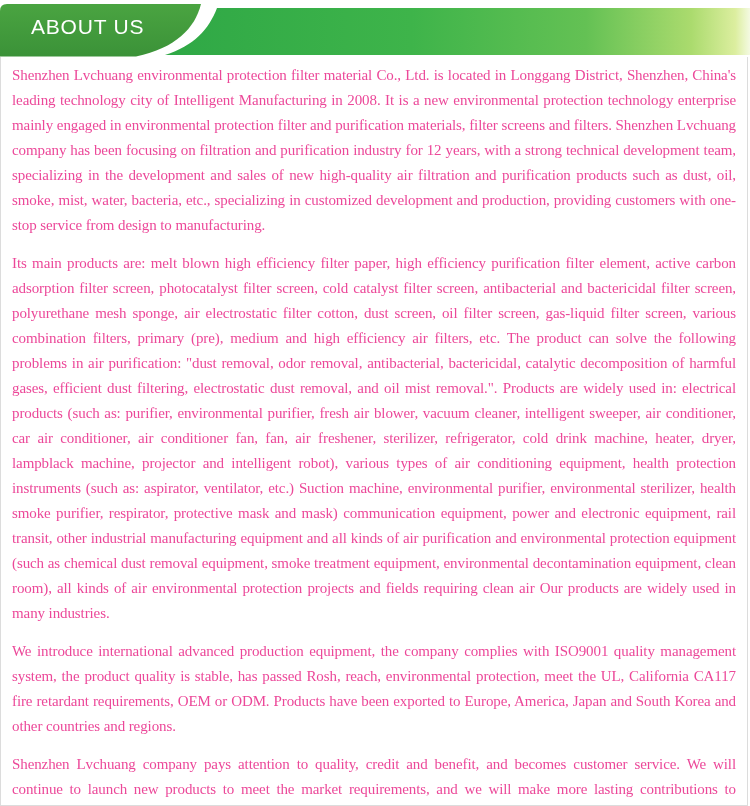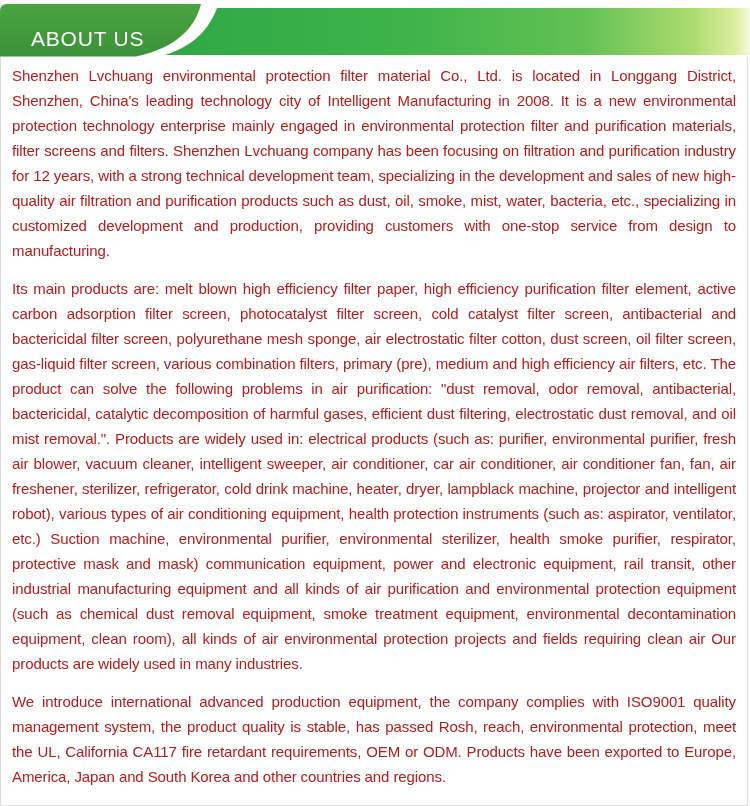--- a/index.html
+++ b/index.html
@@ -25,21 +25,21 @@
   }
   .header svg {
     display: block;
     position: absolute;
     left: 0;
     top: 0;
   }
   .header-title {
     position: absolute;
     left: 31px;
-    top: 12px;
+    top: 0;
     height: 57px;
     line-height: 54px;
     color: #ffffff;
     font-size: 21px;
     font-weight: 400;
     letter-spacing: 0.8px;
     white-space: nowrap;
   }
   
   .content {
@@ -51,26 +51,27 @@
     border-left: 1px solid #dcdcdc;
     border-right: 1px solid #dcdcdc;
     border-bottom: 1px solid #dcdcdc;
     background: #ffffff;
     box-sizing: border-box;
     padding: 6px 11px 0 11px;
     overflow: hidden;
   }
   .content p {
     margin: 0 0 13px 0;
-    color: #b91c1c;
+    color: #ec4899;
     font-size: 15px;
     line-height: 25px;
     text-align: justify;
     letter-spacing: -0.1px;
     hyphens: auto;
+    font-family: Liberation Serif, serif;
     -webkit-hyphens: auto;
   }
 </style>
 </head>
 <body>
 
 <div class="page">
 
   <div class="header">
     <svg width="750" height="57" viewBox="0 0 750 57" aria-hidden="true">

